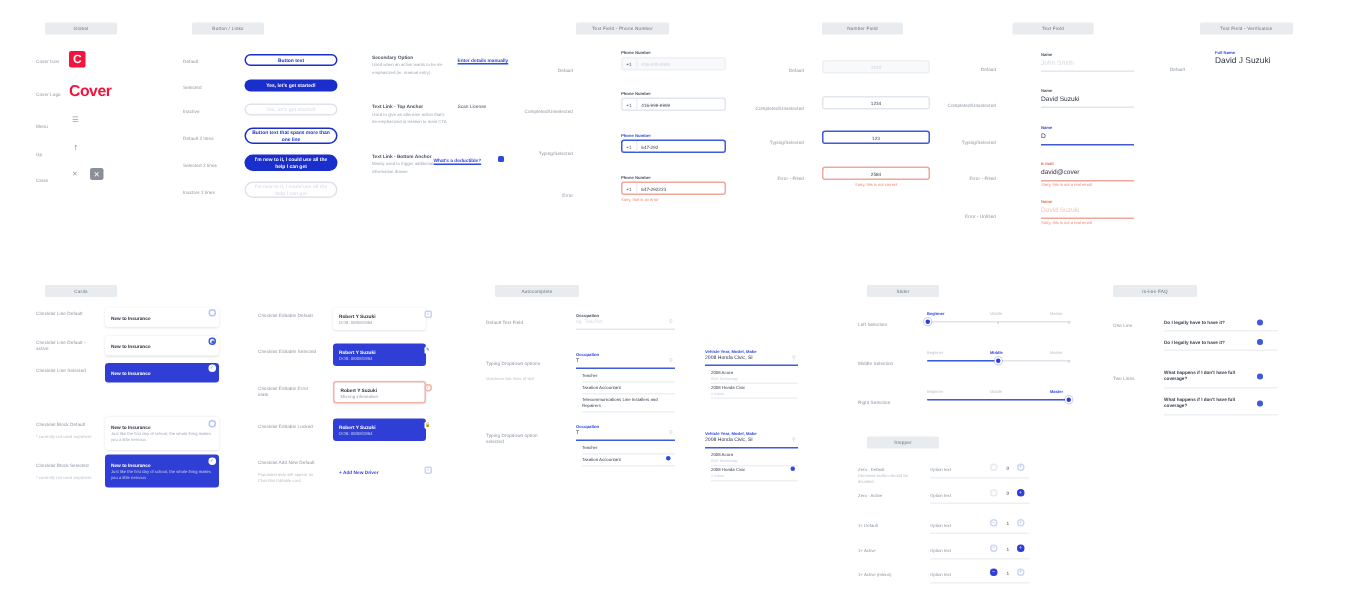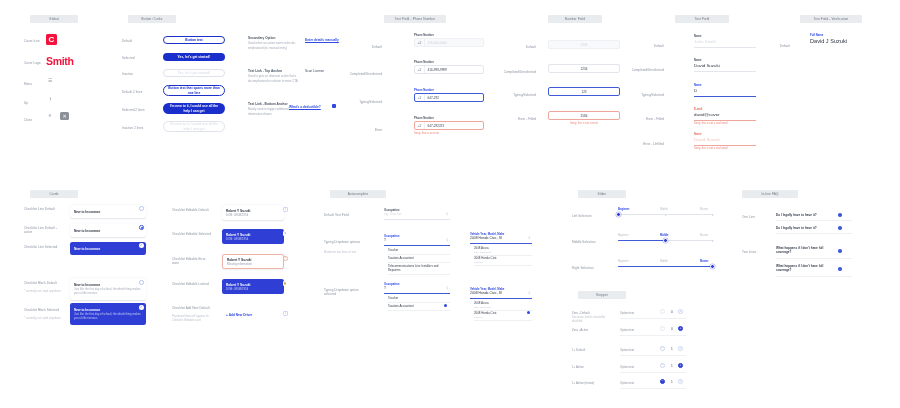--- a/index.html
+++ b/index.html
@@ -197,21 +197,21 @@
   <div class="sec-title" style="left:30px;top:190px;width:48px;">Cards</div>
   <div class="sec-title" style="left:330px;top:190px;width:56px;">Autocomplete</div>
   <div class="sec-title" style="left:578px;top:190px;width:48px;">Slider</div>
   <div class="sec-title" style="left:578px;top:291px;width:48px;">Stepper</div>
   <div class="sec-title" style="left:742px;top:190px;width:56px;">In-line FAQ</div>
 
   <div class="lbl" style="left:24px;top:39px;">Cover Icon</div>
   <div class="cover-icon" style="left:46px;top:34px;">C</div>
 
   <div class="lbl" style="left:24px;top:61px;">Cover Logo</div>
-  <div class="cover-logo" style="left:46px;top:55px;">Smith</div>
+  <div class="cover-logo" style="left:46px;top:55px;">Cover</div>
 
   <div class="lbl" style="left:24px;top:82px;">Menu</div>
   <div class="glyph" style="left:48px;top:78px;font-size:5px;">☰</div>
 
   <div class="lbl" style="left:24px;top:101px;">Up</div>
   <div class="glyph dark" style="left:49px;top:96px;">↑</div>
 
   <div class="lbl" style="left:24px;top:118px;">Close</div>
   <div class="glyph" style="left:48px;top:114px;font-size:4.6px;">✕</div>
   <div class="glyph-box" style="left:60px;top:112px;">✕</div>

